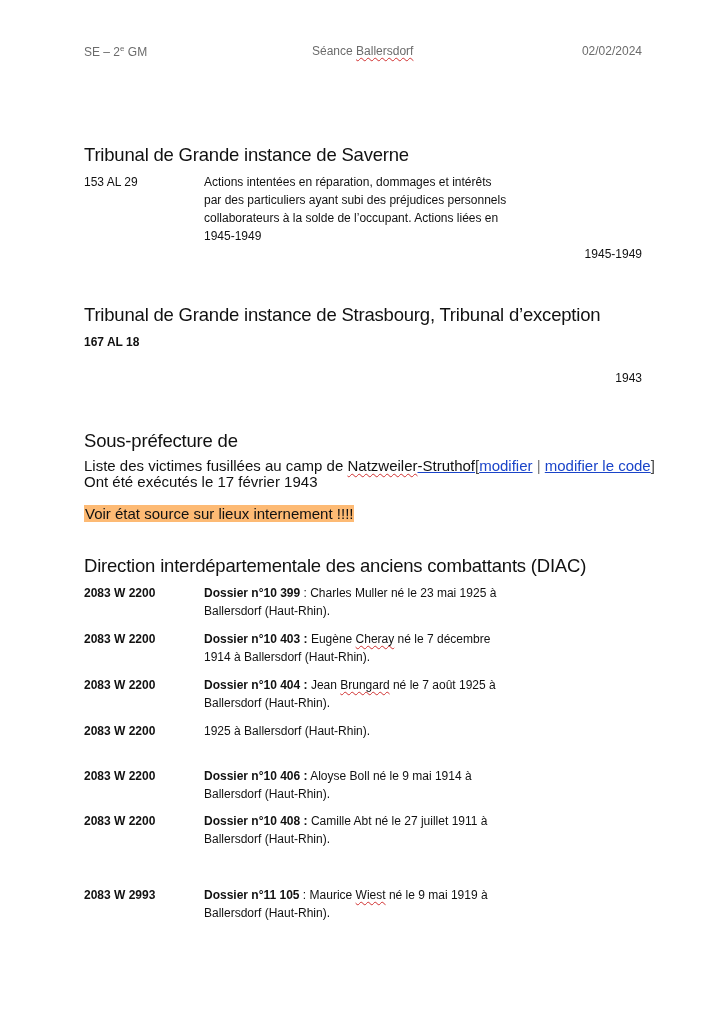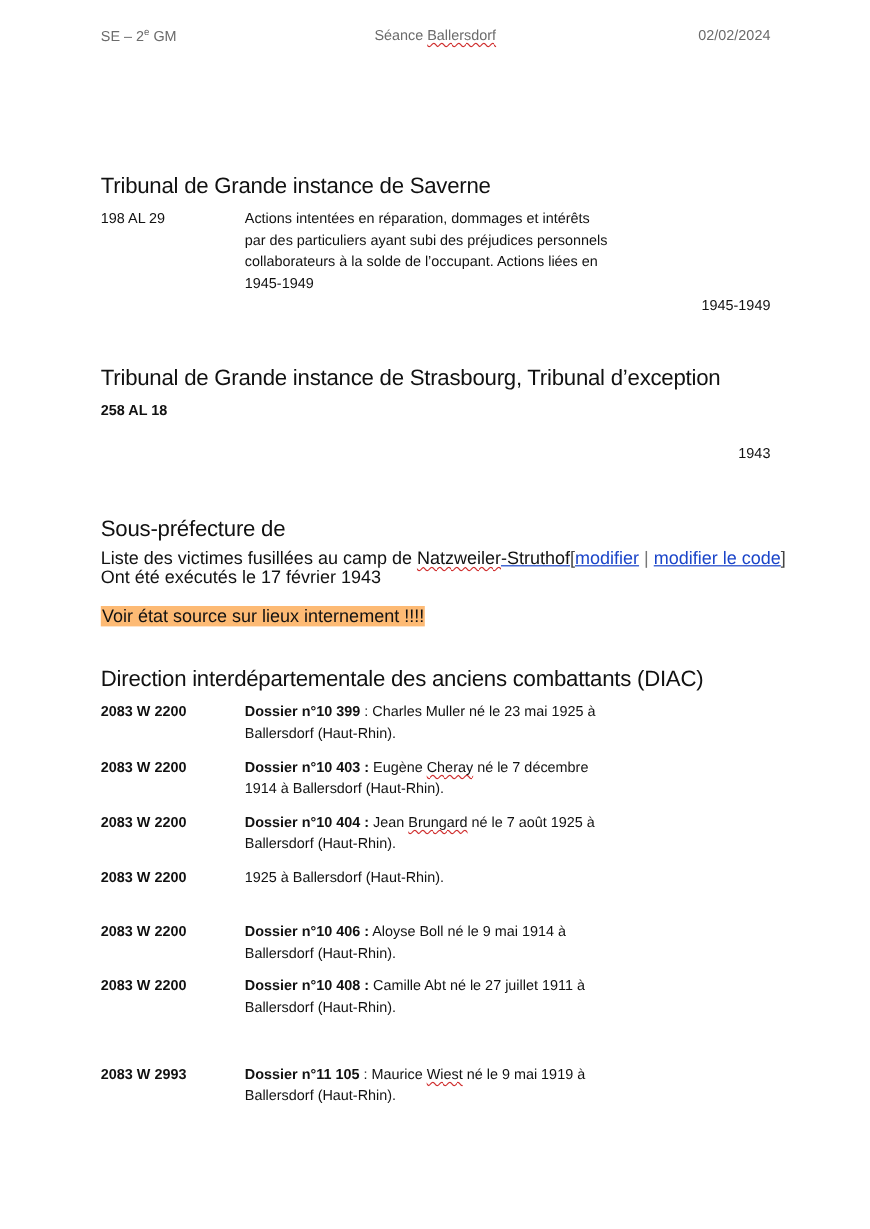--- a/index.html
+++ b/index.html
@@ -1,21 +1,21 @@
 <!DOCTYPE html>
 <html><head>
   <meta charset="utf-8">
   <style>
     html, body { margin: 0; padding: 0; background: #ffffff; }
     body {
       width: 725px; height: 1024px; position: relative; overflow: hidden;
       font-family: "Liberation Sans", sans-serif; color: #111111;
     }
     .header {
-      position: absolute; top: 22px; left: 84px; width: 558px; height: 16px;
+      position: absolute; top: 44px; left: 84px; width: 558px; height: 16px;
       font-size: 12px; color: #6b6b6b;
     }
     .header .left { position: absolute; left: 0; top: 0; }
     .header .center { position: absolute; left: 228px; top: 0; }
     .header .right { position: absolute; right: 0; top: 0; }
     .spell {
       text-decoration: underline wavy #d03030;
       text-decoration-thickness: 1px;
       text-underline-offset: 2px;
     }
@@ -39,33 +39,33 @@
 <body>
 
 <div class="header">
   <span class="left"><span>SE – 2</span><sup style="font-size:8px">e</sup><span> GM</span></span>
   <span class="center"><span>Séance </span><span class="spell">Ballersdorf</span></span>
   <span class="right">02/02/2024</span>
 </div>
 
 <div class="section-title" style="top:144px">Tribunal de Grande instance de Saverne</div>
 <div class="entry" style="top:173px;height:92px">
-  <span class="code">198 AL 29</span>
+  <span class="code">153 AL 29</span>
   <div class="desc">
     <div>Actions intentées en réparation, dommages et intérêts</div>
     <div>par des particuliers ayant subi des préjudices personnels</div>
     <div>collaborateurs à la solde de l’occupant. Actions liées en</div>
     <div>1945-1949</div>
   </div>
   <span class="year" style="top:72px">1945-1949</span>
 </div>
 
 <div class="section-title" style="top:304px">Tribunal de Grande instance de Strasbourg, Tribunal d’exception</div>
 <div class="entry" style="top:333px;height:56px">
-  <span class="code bold">258 AL 18</span>
+  <span class="code bold">167 AL 18</span>
   <span class="year" style="top:36px">1943</span>
 </div>
 
 <div class="section-title" style="top:430px">Sous-préfecture de</div>
 <div class="small" style="top:458px">
   <span>Liste des victimes fusillées au camp de </span><span class="spell">Natzweiler</span><span style="text-decoration:underline;text-decoration-color:#1a44c9">-Struthof</span><span class="bracket">[</span><span class="link">modifier</span><span class="sep"> | </span><span class="link">modifier le code</span><span class="bracket">]</span>
 </div>
 <div class="small" style="top:474px">Ont été exécutés le 17 février 1943</div>
 <div class="small" style="top:506px"><span class="highlight">Voir état source sur lieux internement !!!!</span></div>
 

